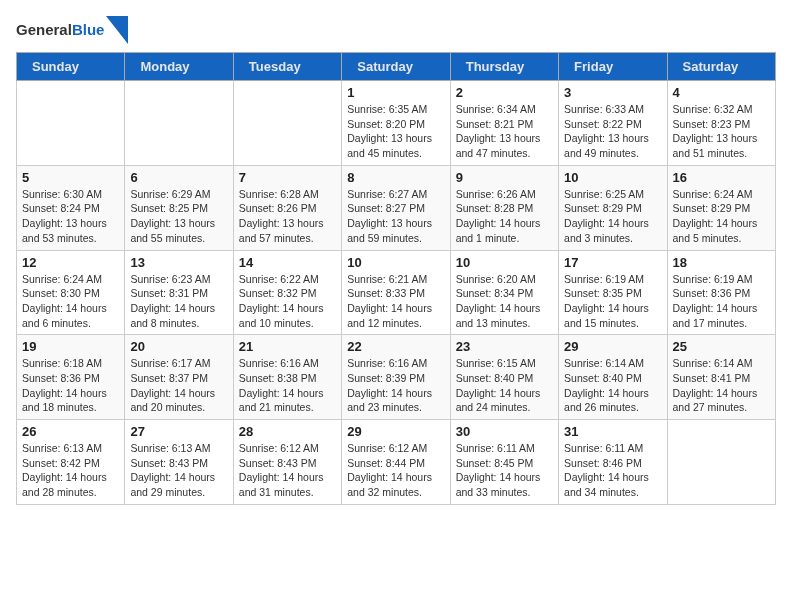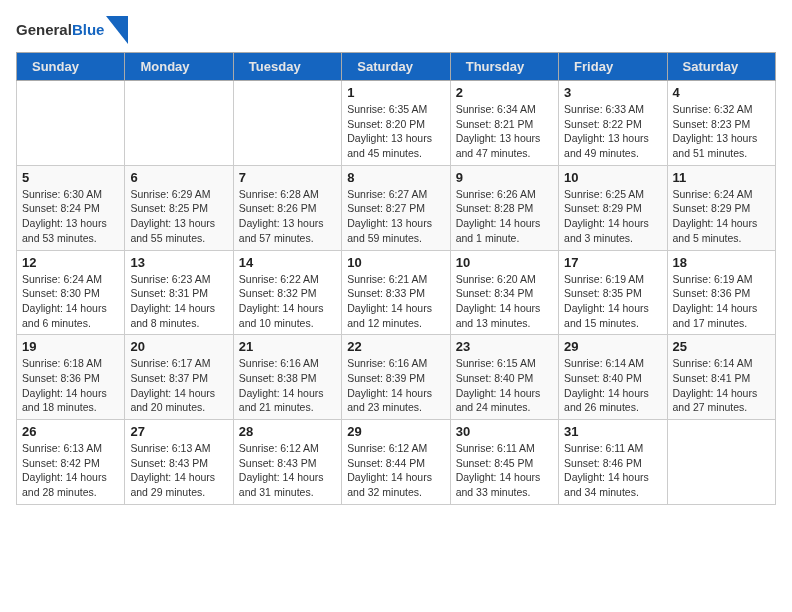--- a/index.html
+++ b/index.html
@@ -148,21 +148,21 @@
         </td>
         <td>
           <span class="day-number">9</span>
           <div class="day-info">Sunrise: 6:26 AM<br>Sunset: 8:28 PM<br>Daylight: 14 hours<br>and 1 minute.</div>
         </td>
         <td>
           <span class="day-number">10</span>
           <div class="day-info">Sunrise: 6:25 AM<br>Sunset: 8:29 PM<br>Daylight: 14 hours<br>and 3 minutes.</div>
         </td>
         <td>
-          <span class="day-number">11</span>
+          <span class="day-number">16</span>
           <div class="day-info">Sunrise: 6:24 AM<br>Sunset: 8:29 PM<br>Daylight: 14 hours<br>and 5 minutes.</div>
         </td>
       </tr>
       <tr>
         <td>
           <span class="day-number">12</span>
           <div class="day-info">Sunrise: 6:24 AM<br>Sunset: 8:30 PM<br>Daylight: 14 hours<br>and 6 minutes.</div>
         </td>
         <td>
           <span class="day-number">13</span>

